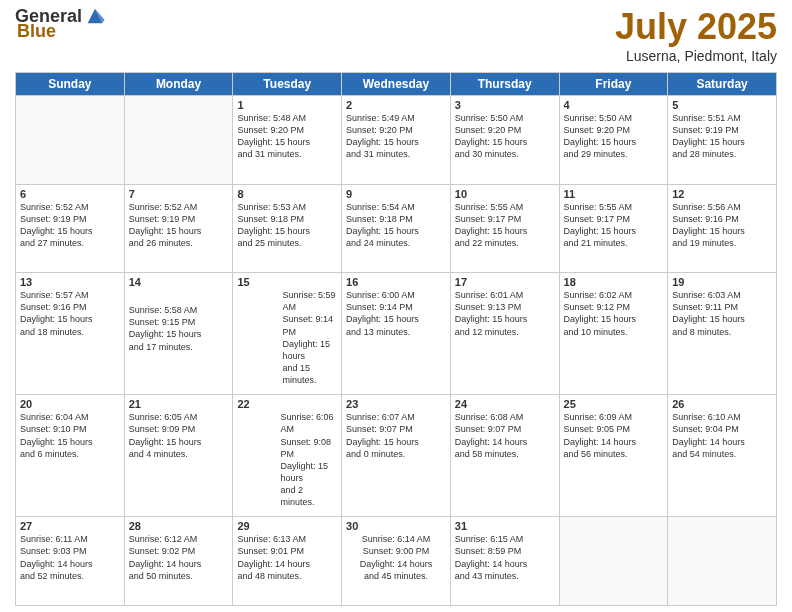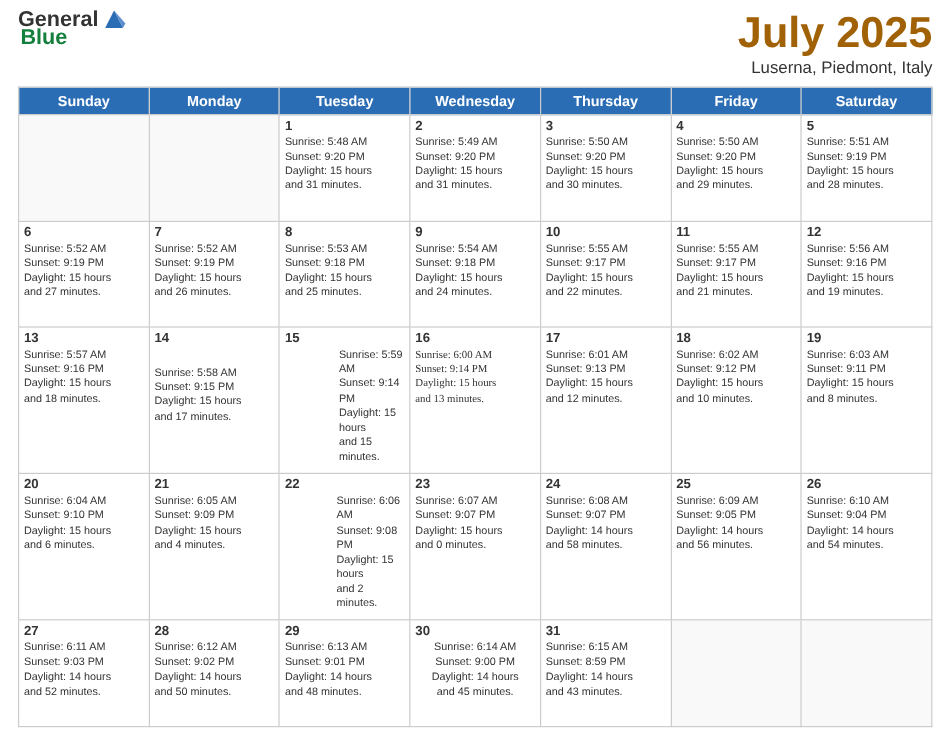--- a/index.html
+++ b/index.html
@@ -90,21 +90,21 @@
   <div class="header">
     <div class="logo">
       <div style="display:flex;flex-direction:column;align-items:flex-start;">
         <div style="display:flex;align-items:center;">
           <span style="font-size:18px;font-weight:bold;color:#333;">General</span>
           <svg class="logo-icon" viewBox="0 0 30 30" style="margin-left:2px;margin-top:-2px;">
             <polygon points="5,25 15,5 25,25" fill="#2a6db5"></polygon>
             <polygon points="15,5 28,20 25,25" fill="#1a5eb8" opacity="0.7"></polygon>
           </svg>
         </div>
-        <span style="font-size:18px;font-weight:bold;color:#15803d;margin-top:-6px;margin-left:2px;">Blue</span>
+        <span style="font-size:18px;font-weight:bold;color:#a16207;margin-top:-6px;margin-left:2px;">Blue</span>
       </div>
     </div>
     <div class="title-block">
       <div class="month-title">July 2025</div>
       <div class="location-title">Luserna, Piedmont, Italy</div>
     </div>
   </div>
 
   <table class="calendar">
     <thead>
@@ -226,21 +226,21 @@
           </td>
           <td>
             <div class="day-num">15</div>
             <div class="day-info" style="white-space: pre-line; margin-left: 45px;">Sunrise: 5:59 AM
 Sunset: 9:14 PM
 Daylight: 15 hours
 and 15 minutes.</div>
           </td>
           <td>
             <div class="day-num">16</div>
-            <div class="day-info" style="white-space: pre-line; font-family: Liberation Serif, serif;">Sunrise: 6:00 AM
+            <div class="day-info" style="white-space: pre-line;">Sunrise: 6:00 AM
 Sunset: 9:14 PM
 Daylight: 15 hours
 and 13 minutes.</div>
           </td>
           <td>
             <div class="day-num">17</div>
             <div class="day-info" style="white-space: pre-line;">Sunrise: 6:01 AM
 Sunset: 9:13 PM
 Daylight: 15 hours
 and 12 minutes.</div>

